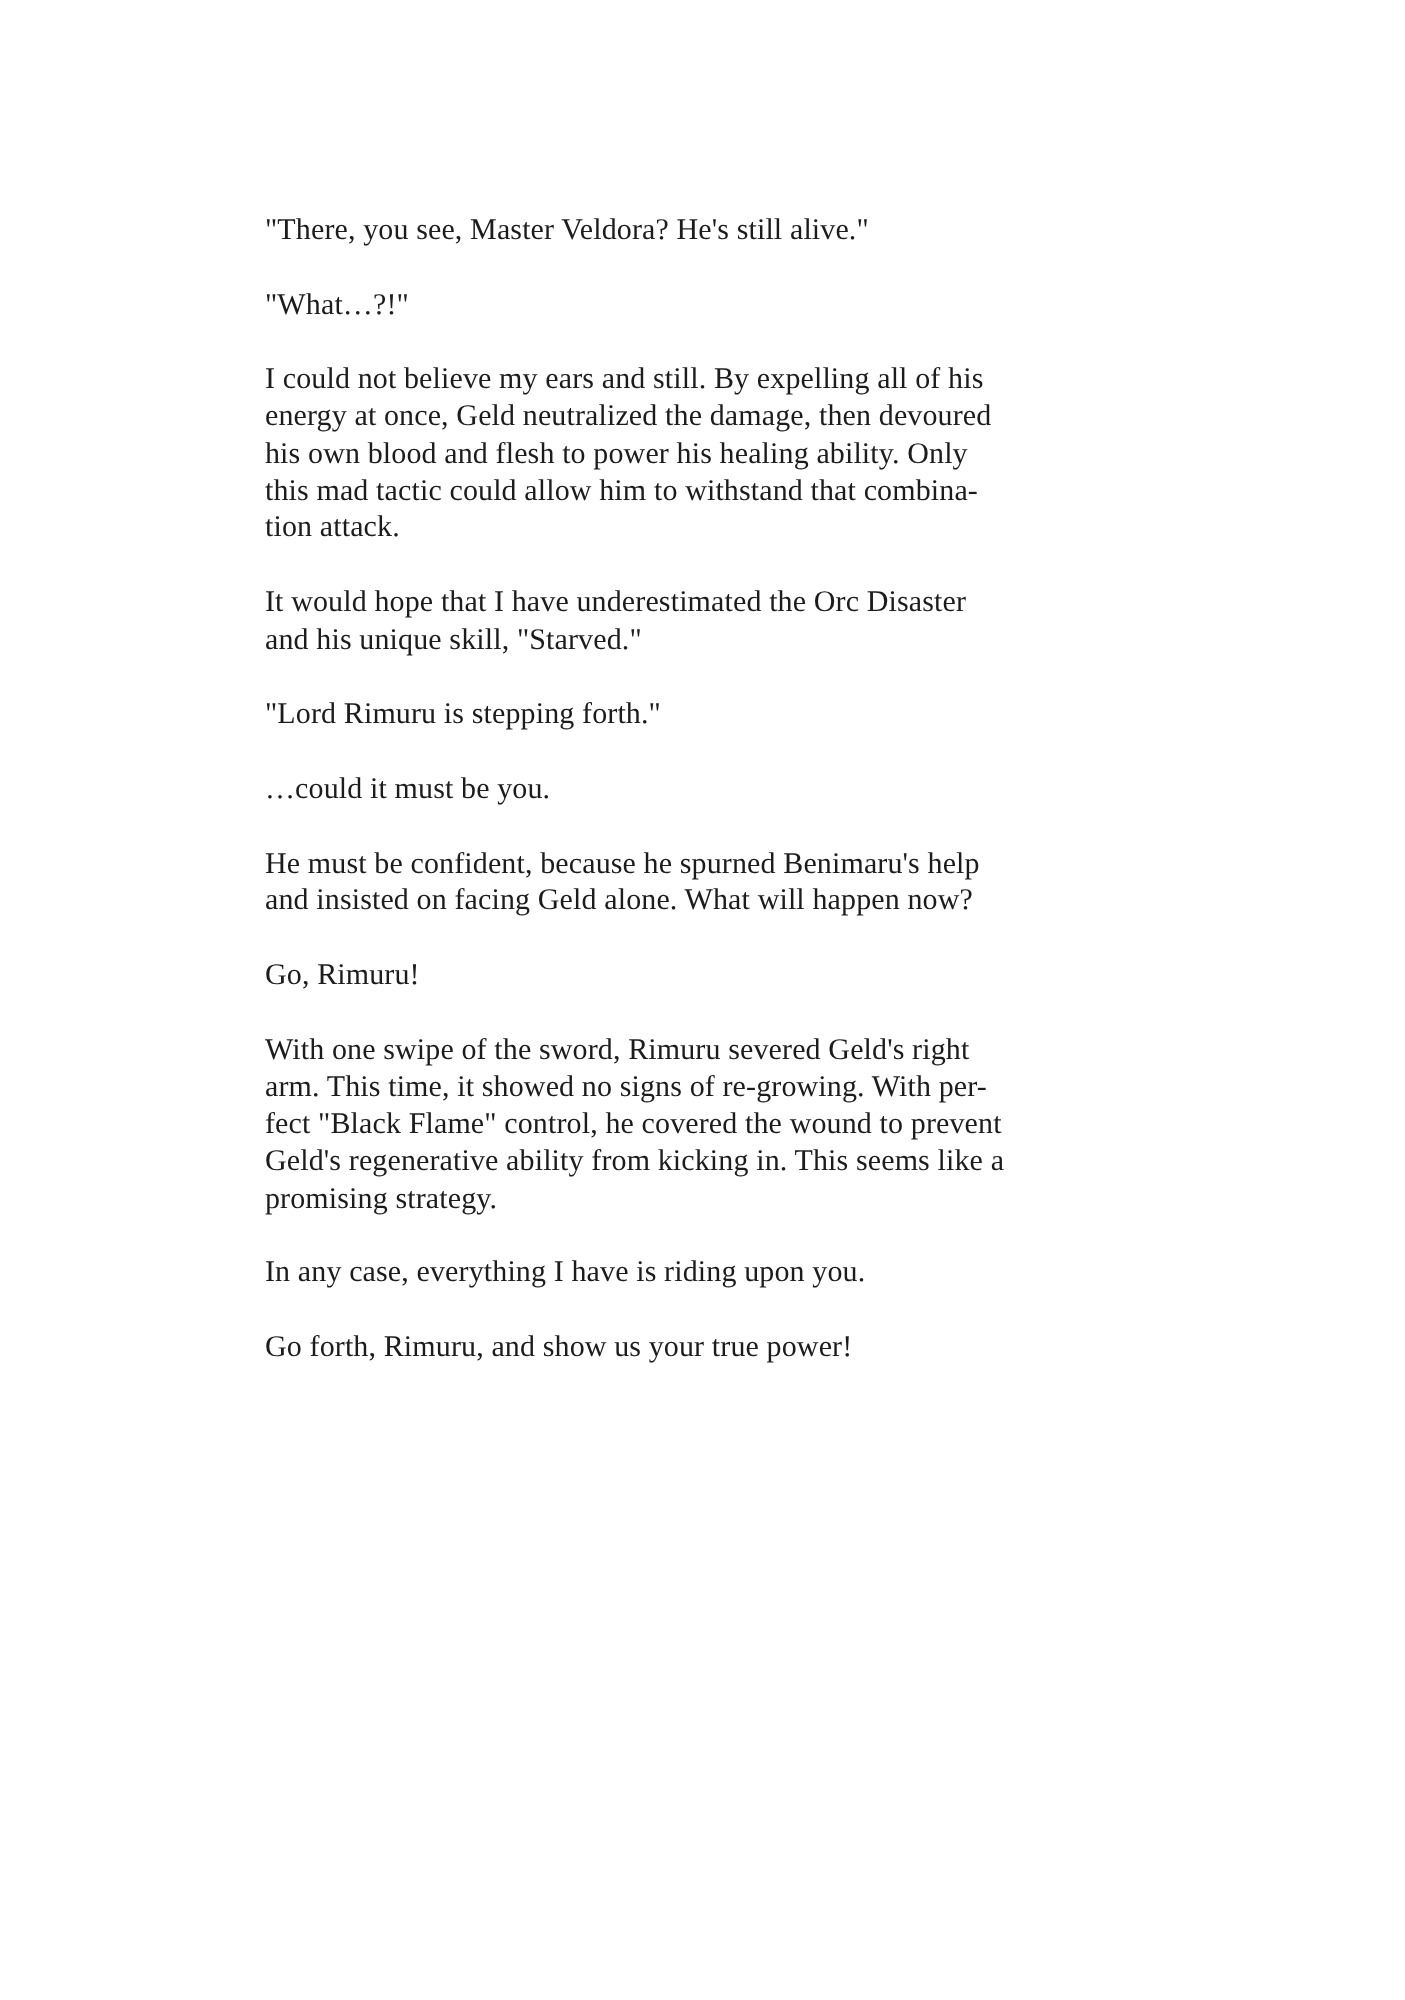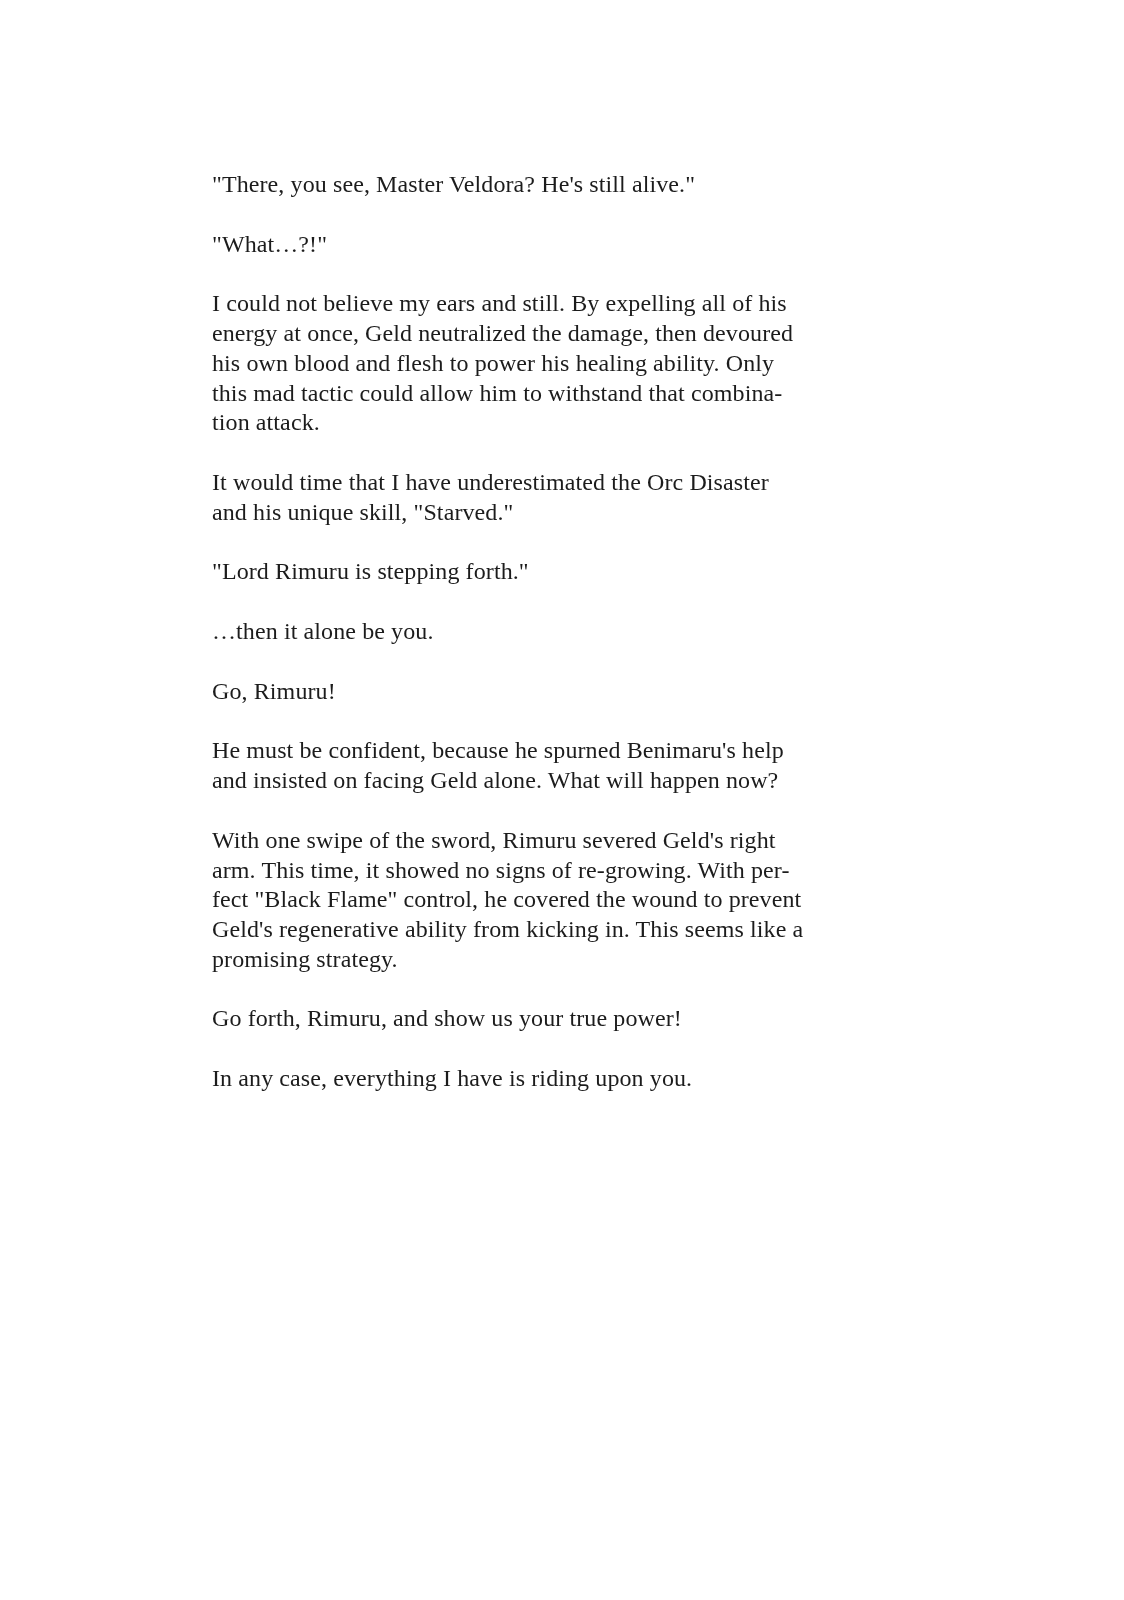--- a/index.html
+++ b/index.html
@@ -33,27 +33,27 @@
 <body>
 
 <div class="page">
   <p class="para">"There, you see, Master Veldora? He's still alive."</p>
   <p class="para">"What…?!"</p>
   <p class="para">I could not believe my ears and still. By expelling all of his
 energy at once, Geld neutralized the damage, then devoured
 his own blood and flesh to power his healing ability. Only
 this mad tactic could allow him to withstand that combina-
 tion attack.</p>
-  <p class="para">It would time that I have underestimated the Orc Disaster
+  <p class="para">It would hope that I have underestimated the Orc Disaster
 and his unique skill, "Starved."</p>
   <p class="para">"Lord Rimuru is stepping forth."</p>
-  <p class="para">…then it alone be you.</p>
-  <p class="para">Go, Rimuru!</p>
+  <p class="para">…could it must be you.</p>
   <p class="para">He must be confident, because he spurned Benimaru's help
 and insisted on facing Geld alone. What will happen now?</p>
+  <p class="para">Go, Rimuru!</p>
   <p class="para">With one swipe of the sword, Rimuru severed Geld's right
 arm. This time, it showed no signs of re-growing. With per-
 fect "Black Flame" control, he covered the wound to prevent
 Geld's regenerative ability from kicking in. This seems like a
 promising strategy.</p>
+  <p class="para">In any case, everything I have is riding upon you.</p>
   <p class="para">Go forth, Rimuru, and show us your true power!</p>
-  <p class="para">In any case, everything I have is riding upon you.</p>
 </div>
 
 </body></html>

